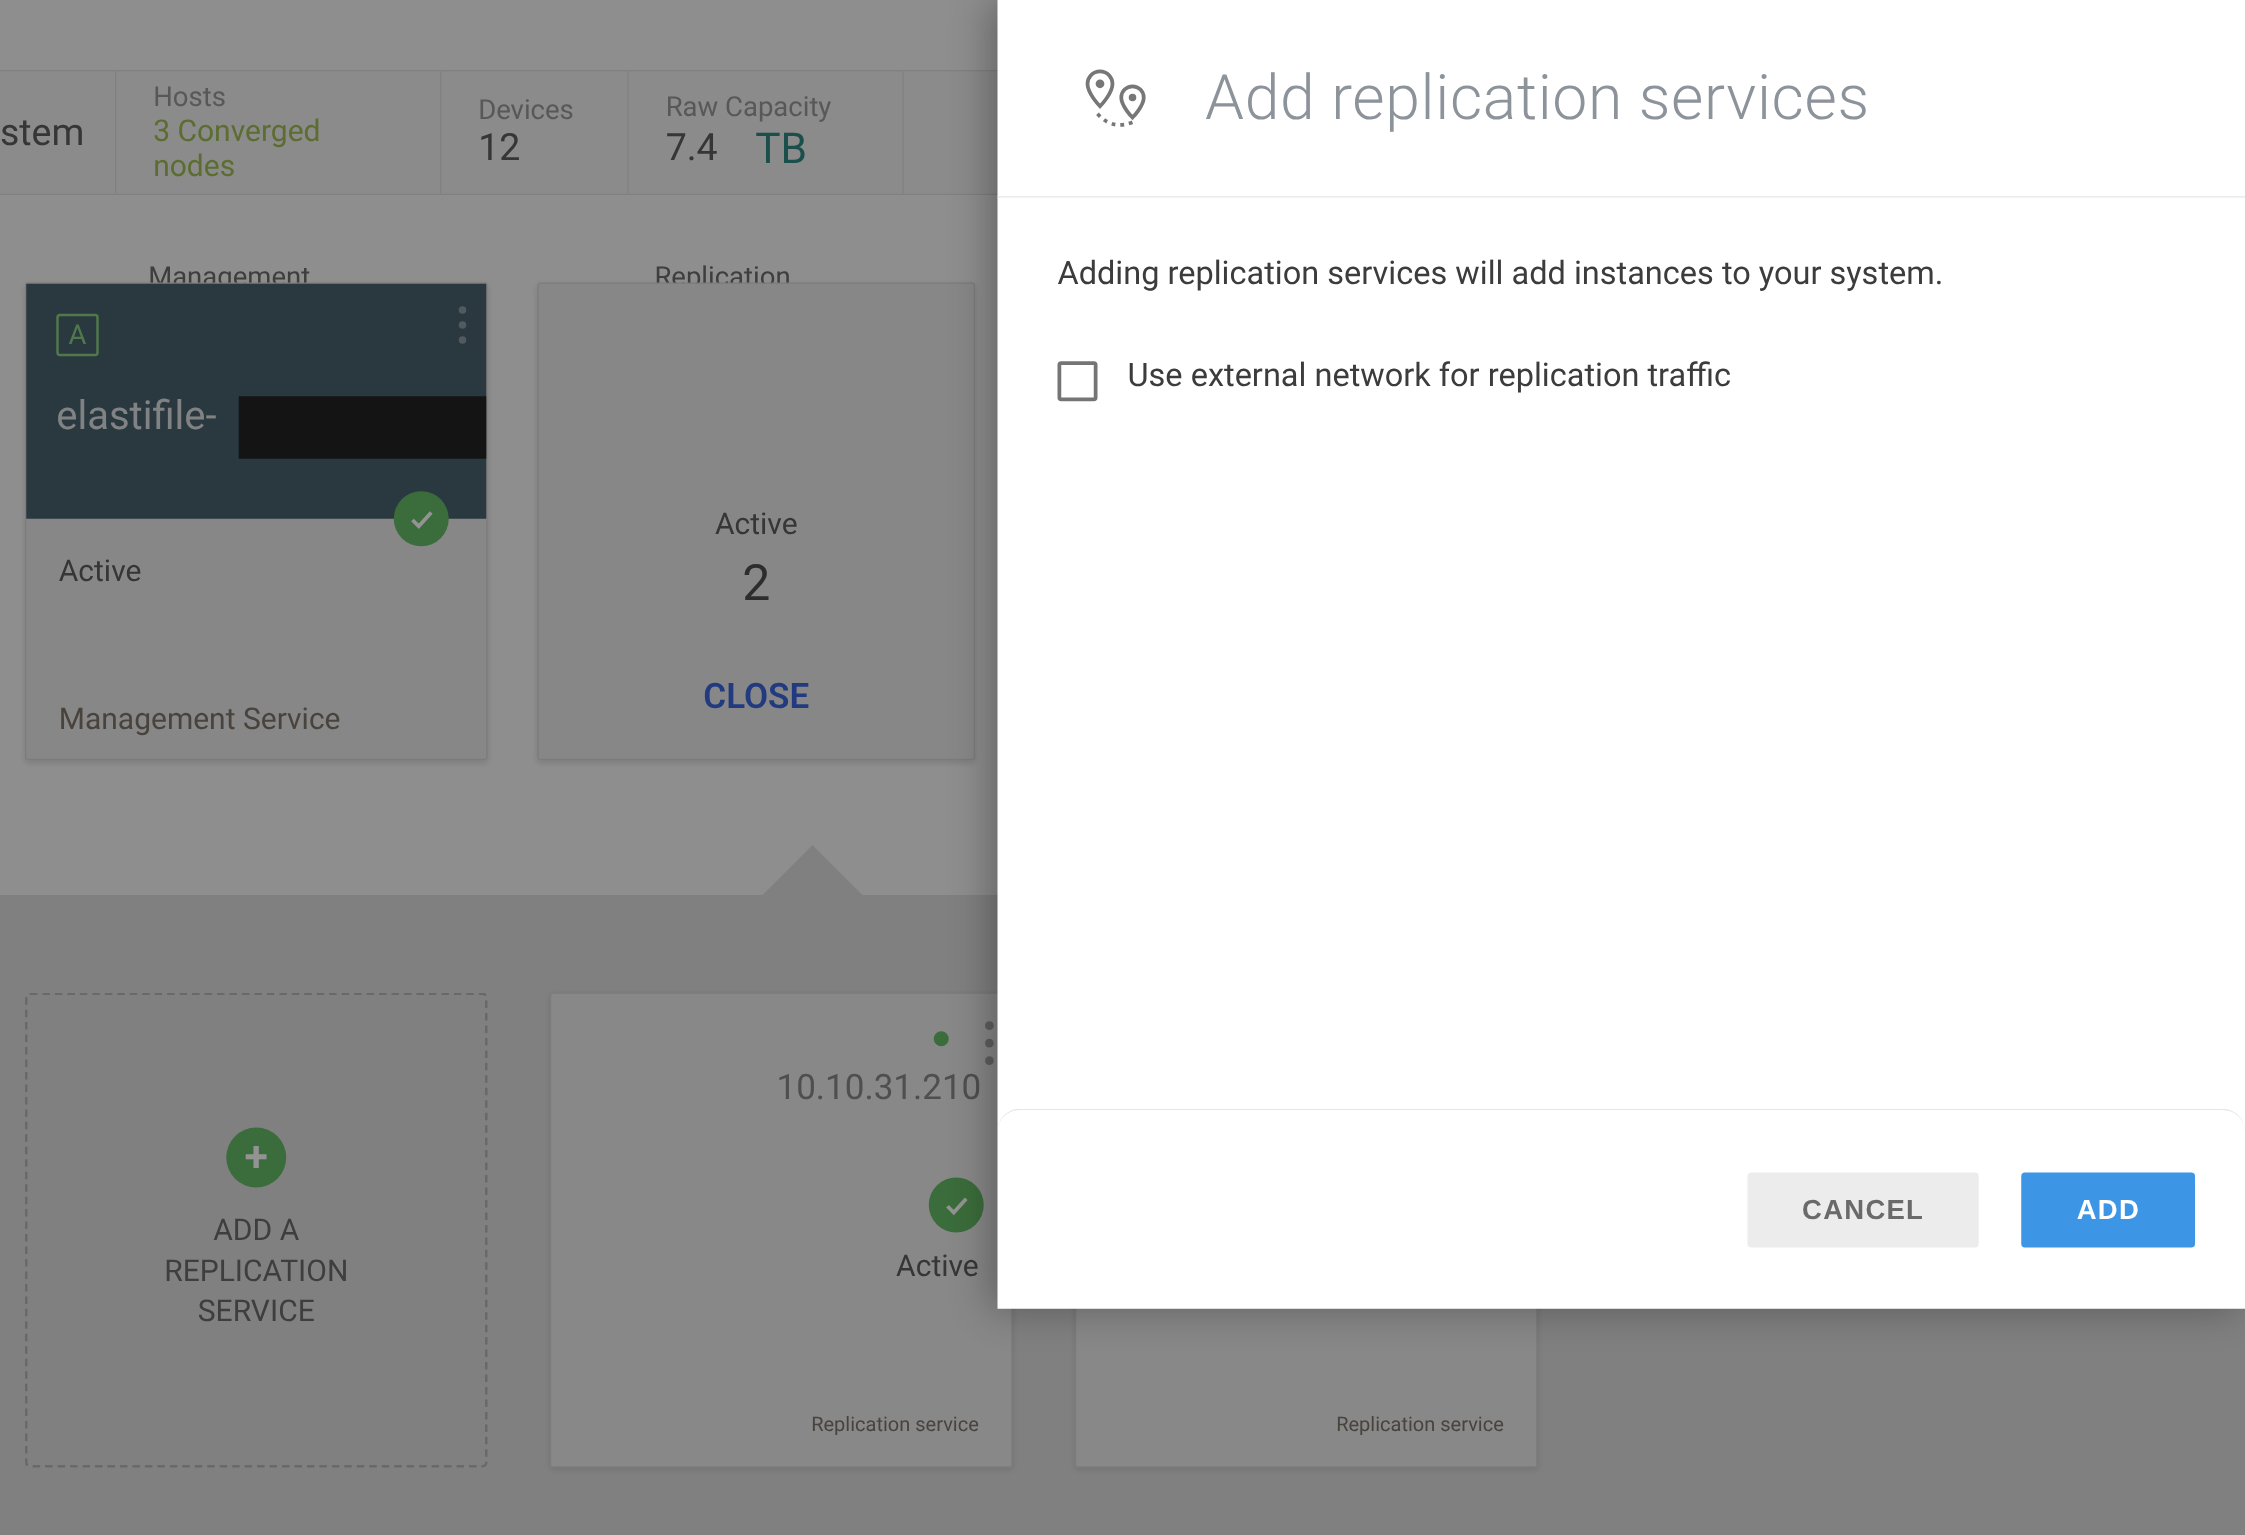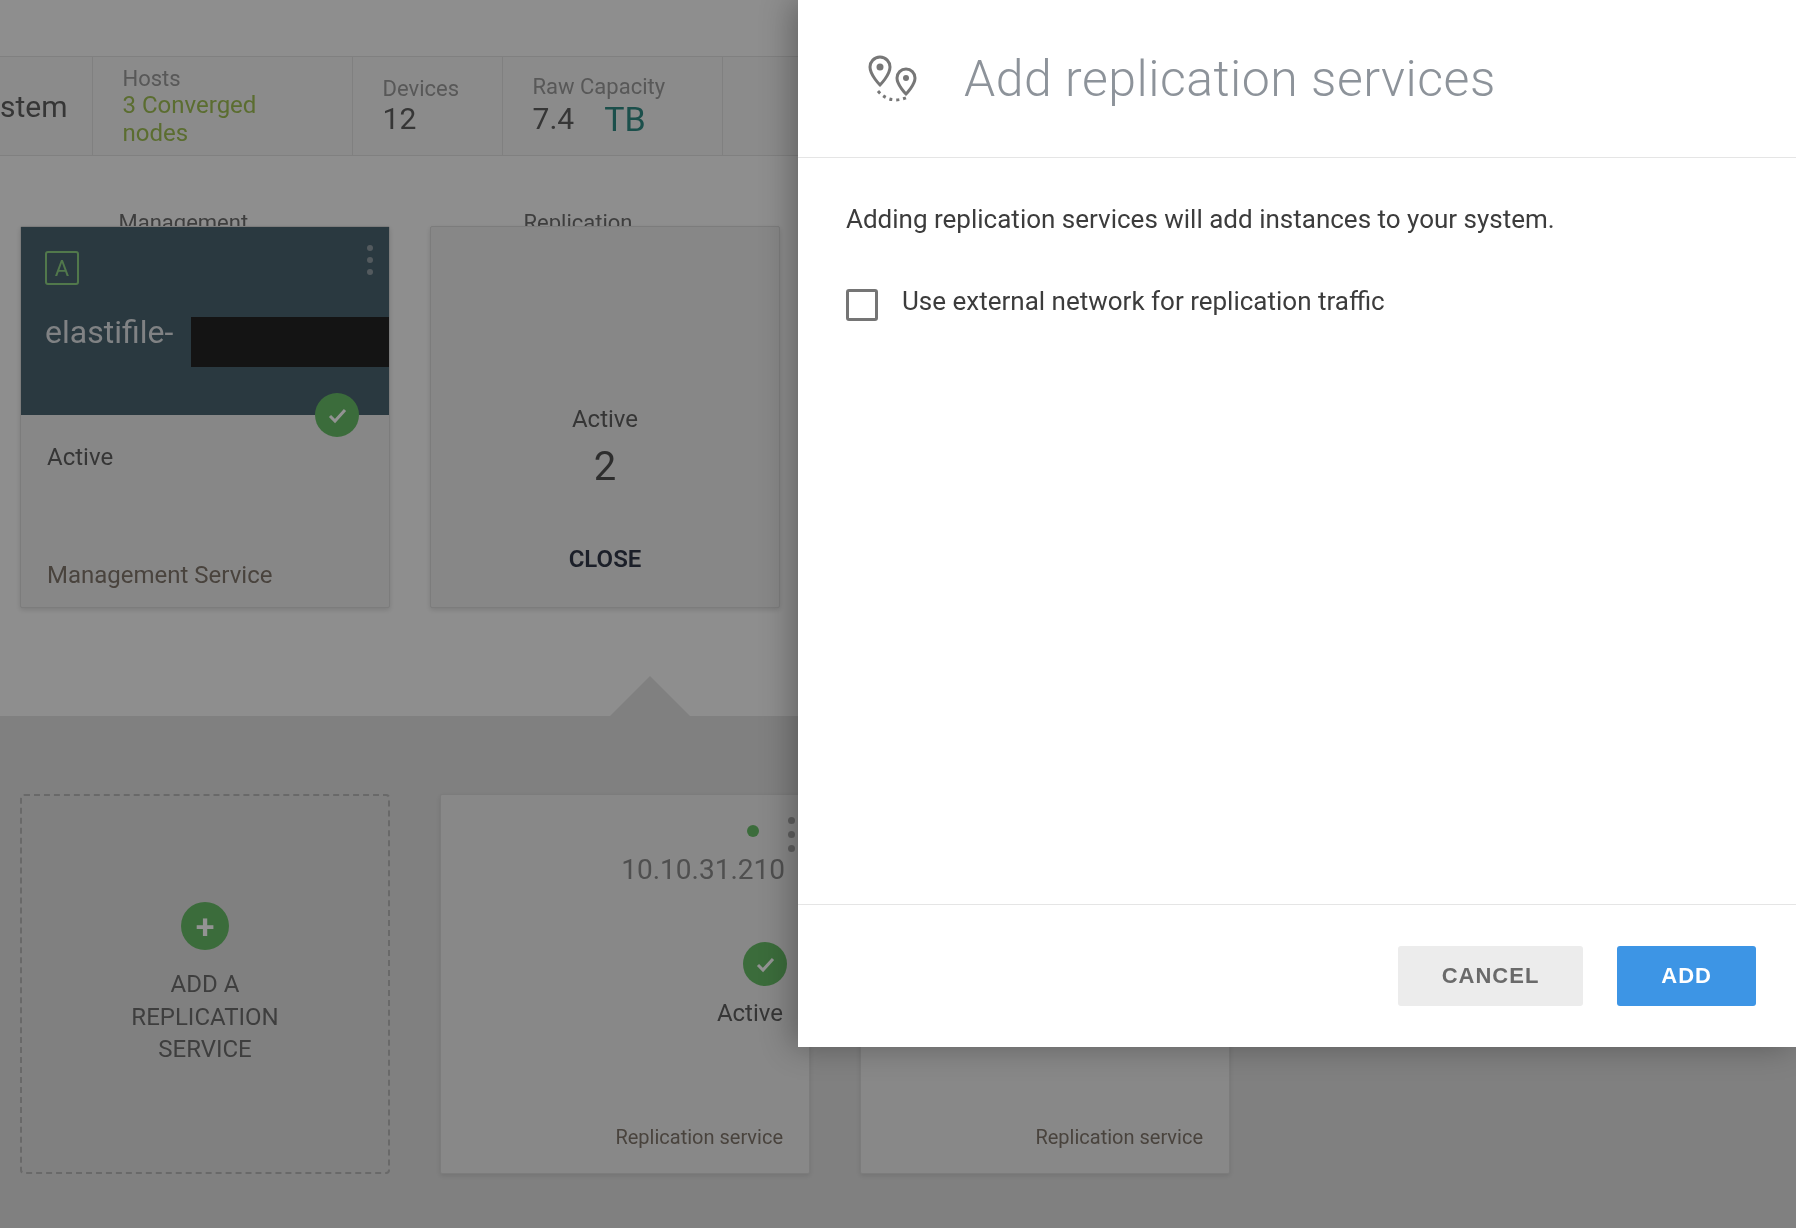--- a/index.html
+++ b/index.html
@@ -110,21 +110,21 @@
   }
   .check-circle svg { width: 24px; height: 24px; fill: none; stroke: #fff; stroke-width: 3; }
   .mgmt-bottom { padding: 28px 26px 20px 26px; display: flex; flex-direction: column; justify-content: space-between; height: 194px; }
   .mgmt-status { color: #444; font-size: 24px; }
   .mgmt-svc { color: #6a5e52; font-size: 24px; }
 
   
   .repl-card { width: 350px; height: 382px; position: relative; display: flex; flex-direction: column; align-items: center; justify-content: center; }
   .repl-active-label { color: #444; font-size: 24px; margin-top: 60px; }
   .repl-count { color: #333; font-size: 40px; margin-top: 10px; }
-  .repl-close { position: absolute; bottom: 34px; color: #0f172a; font-size: 24px; font-weight: 600; cursor: pointer; }
+  .repl-close { position: absolute; bottom: 34px; color: #1d4ed8; font-size: 28px; font-weight: 600; cursor: pointer; }
 
   
   .arrow-up {
     position: absolute;
     left: 610px;
     top: 676px;
     width: 0; height: 0;
     border-left: 40px solid transparent;
     border-right: 40px solid transparent;
     border-bottom: 40px solid #d9d9d9;
@@ -178,21 +178,21 @@
   .repl-dots { position: absolute; right: 14px; top: 22px; display: flex; flex-direction: column; gap: 7px; }
   .repl-dots span { width: 7px; height: 7px; background: #999; border-radius: 50%; }
   .repl-check {
     position: absolute; right: 22px; bottom: -22px;
     width: 44px; height: 44px; background: #4fb14f; border-radius: 50%;
     display: flex; align-items: center; justify-content: center;
   }
   .repl-check svg { width: 24px; height: 24px; fill: none; stroke: #fff; stroke-width: 3; }
   .repl-bottom { flex: 1; padding: 34px 26px 24px 26px; display: flex; flex-direction: column; justify-content: space-between; }
   .repl-status { color: #444; font-size: 24px; }
-  .repl-svc { color: #6a5e52; font-size: 20px; }
+  .repl-svc { color: #6a5e52; font-size: 16px; }
 
   
   .overlay {
     position: absolute;
     inset: 0;
     background: rgba(40,40,40,0.5);
   }
 
   
   .modal {
@@ -228,26 +228,27 @@
     flex: 0 0 auto;
     margin-top: 3px;
     cursor: pointer;
   }
   .check-texts { display: flex; flex-direction: column; gap: 22px; }
   .check-label { color: #3c3c3c; font-size: 26px; }
   .check-sub { color: #9a9a9a; font-size: 24px; }
 
   .modal-footer {
     border-top: 1px solid #e5e5e5;
-    height: 143px;
+    height: 160px;
     display: flex;
     align-items: center;
     justify-content: flex-end;
     gap: 34px;
     padding: 0 40px;
+    border-radius: 18px;
   }
   .btn {
     height: 60px;
     padding: 0 44px;
     font-size: 22px;
     font-weight: 600;
     letter-spacing: 1px;
     border: none;
     border-radius: 3px;
     cursor: pointer;

